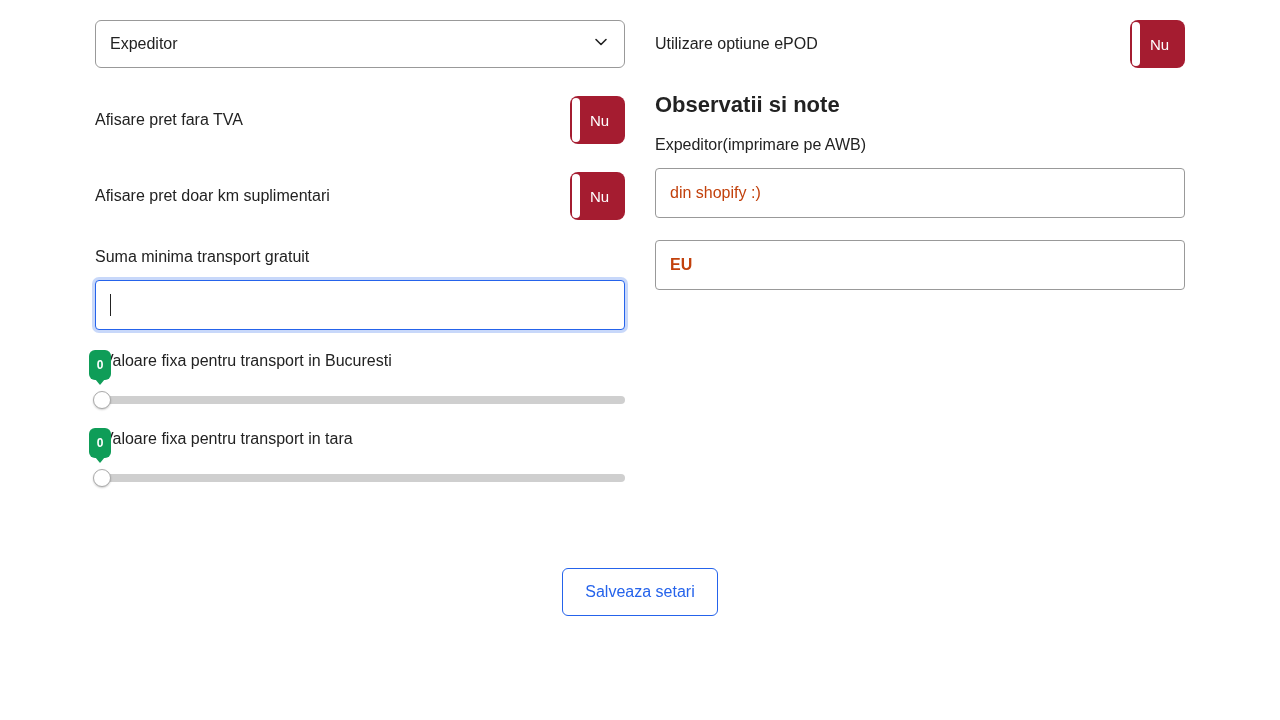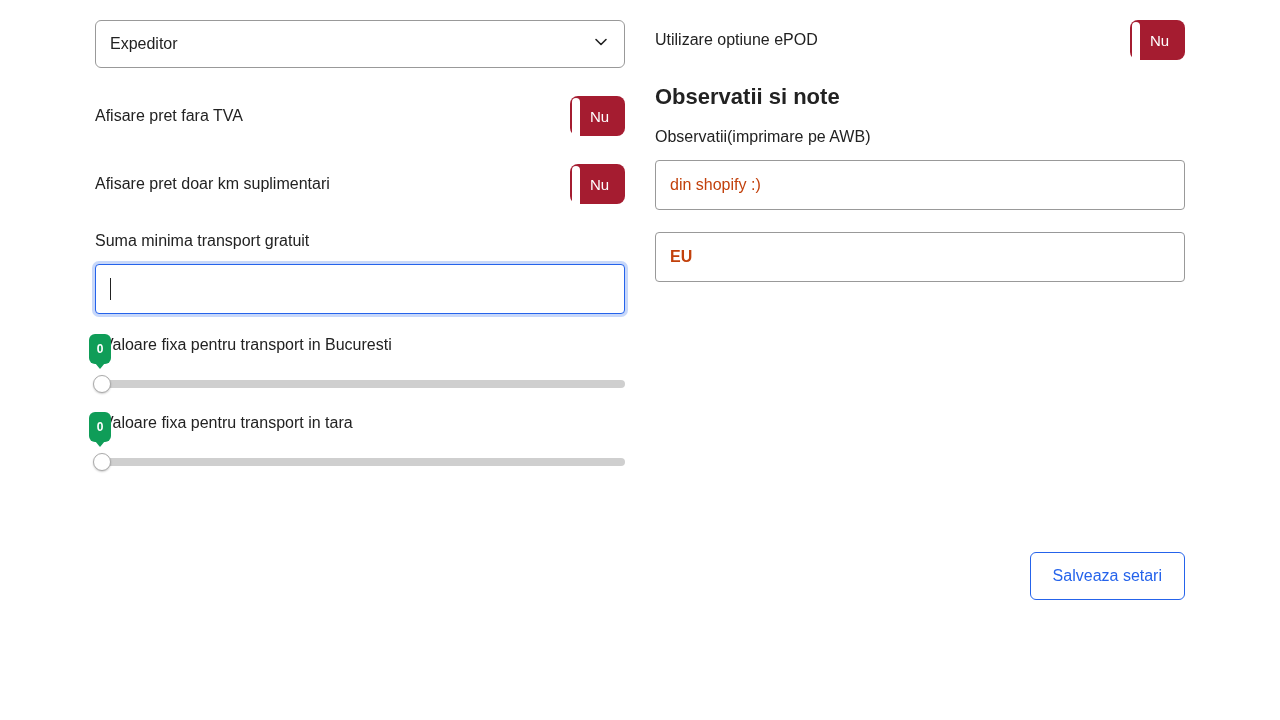--- a/index.html
+++ b/index.html
@@ -55,21 +55,21 @@
     align-items: center;
     justify-content: space-between;
     margin-bottom: 28px;
   }
   .toggle-row .label {
     font-size: 16px;
     color: #222;
   }
   .toggle-off {
     width: 55px;
-    height: 40px;
+    height: 48px;
     background: #a51c30;
     border-radius: 8px;
     position: relative;
     display: flex;
     align-items: center;
     justify-content: center;
     cursor: pointer;
   }
   .toggle-off .knob {
     position: absolute;
@@ -156,21 +156,21 @@
     box-shadow: 0 1px 2px rgba(0,0,0,0.2);
     cursor: pointer;
   }
   .section-heading {
     font-size: 22px;
     font-weight: 600;
     margin: 24px 0 18px 0;
   }
   .save-wrap {
     display: flex;
-    justify-content: flex-end;
+    justify-content: center;
     margin-top: 60px;
   }
   .save-btn {
     border: 1px solid #2563eb;
     color: #2563eb;
     background: #fff;
     border-radius: 6px;
     padding: 14px 22px;
     font-size: 16px;
     cursor: pointer;
@@ -251,21 +251,21 @@
       <span class="label">Utilizare optiune ePOD</span>
       <div class="toggle-off">
         <span class="knob"></span>
         <span class="txt">Nu</span>
       </div>
     </div>
 
     <div class="section-heading">Observatii si note</div>
 
     <div class="field-block">
-      <span class="field-label">Observatii(imprimare pe AWB)</span>
+      <span class="field-label">Expeditor(imprimare pe AWB)</span>
       <div class="text-input" style="display:flex;align-items:center;">
         <span>din shopify :)</span>
       </div>
     </div>
 
     <div class="field-block">
       <div class="text-input" style="display:flex;align-items:center;font-weight:bold;">
         <span>EU</span>
       </div>
     </div>

